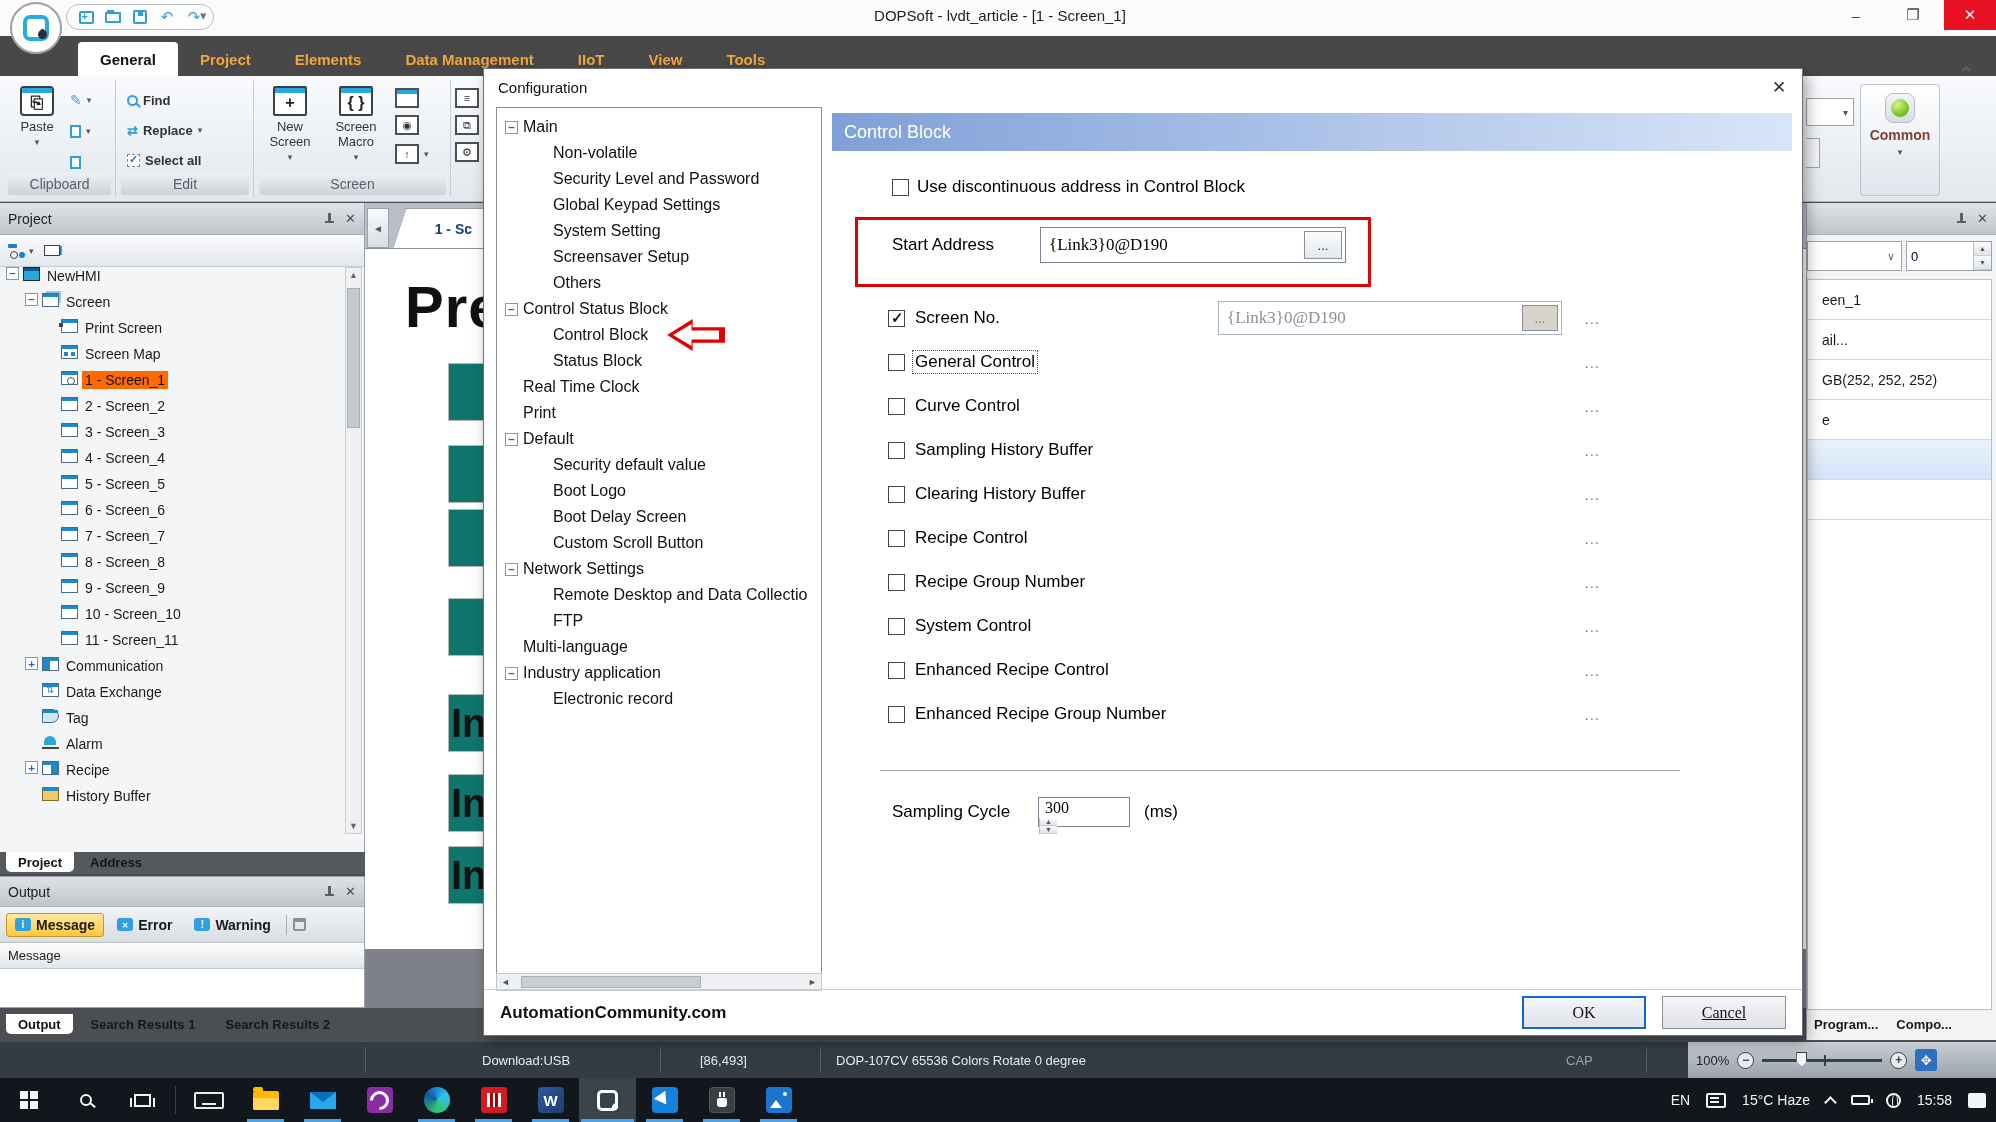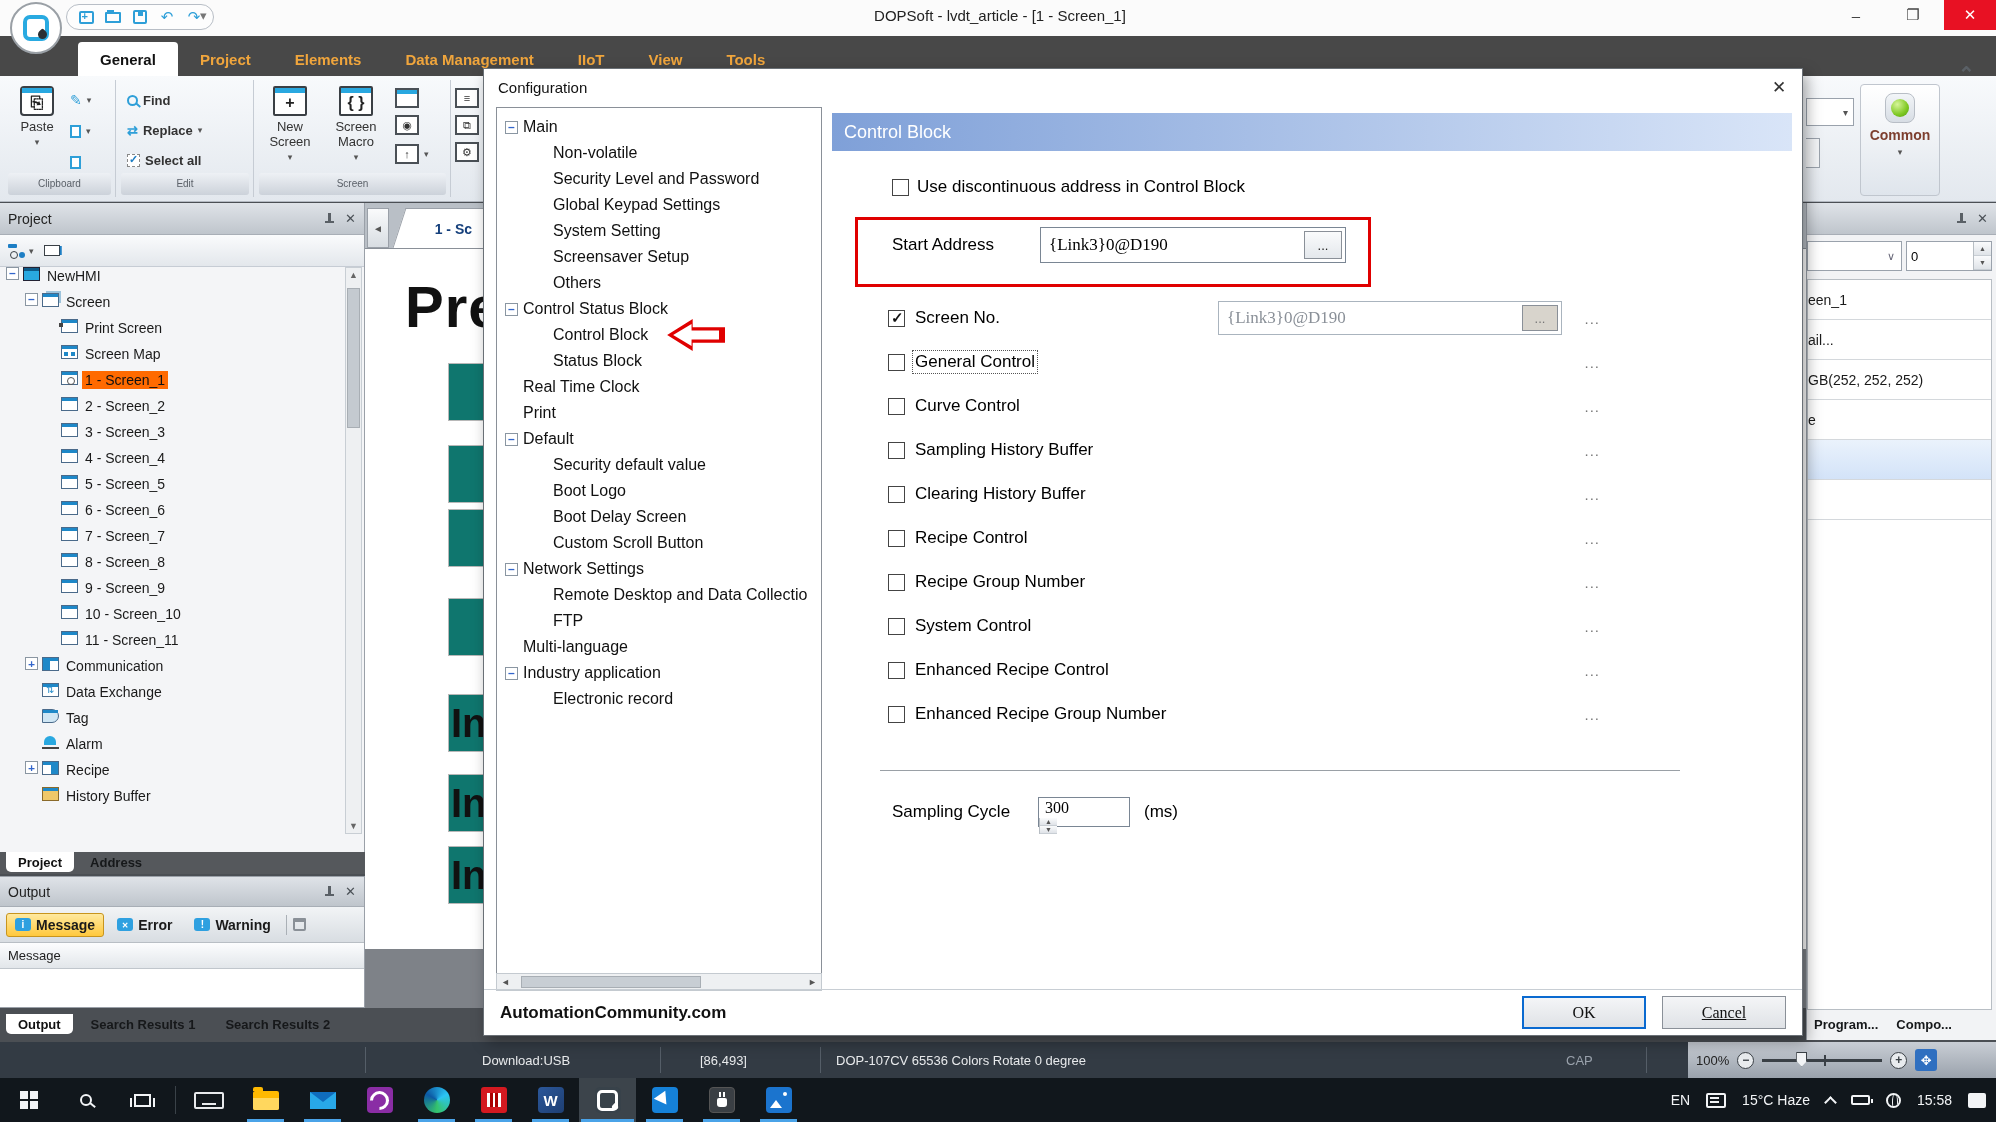--- a/index.html
+++ b/index.html
@@ -23,21 +23,21 @@
   #win-title{left:600px;top:7px;width:800px;text-align:center;font-size:15px;color:#222;}
   .winbtn{top:0;width:52px;height:30px;display:flex;align-items:center;justify-content:center;color:#444;font-size:15px;}
   #btn-close{background:#e81123;color:#fff;}
   
   #tabbar{left:0;top:36px;width:1996px;height:40px;background:#484848;display:flex;align-items:flex-end;padding-left:78px;}
   .rtab{height:34px;padding:0 22px;display:flex;align-items:center;color:#f0a53c;font-weight:bold;font-size:15px;}
   .rtab.active{background:#fff;color:#111;border-radius:4px 4px 0 0;}
   
   #ribbon{left:0;top:76px;width:1996px;height:126px;background:linear-gradient(#f8fafc,#e3e8ee);border-bottom:1px solid #b4bac2;}
   .rgroup{position:absolute;top:4px;bottom:4px;border-right:1px solid #c6ccd4;}
-  .glabel{position:absolute;left:4px;right:4px;bottom:2px;height:22px;background:linear-gradient(#eef1f5,#ccd2da);border-radius:3px;text-align:center;font-size:10px;color:#5a6068;line-height:22px;margin-top:35px;}
+  .glabel{position:absolute;left:4px;right:4px;bottom:2px;height:22px;background:linear-gradient(#eef1f5,#ccd2da);border-radius:3px;text-align:center;font-size:14px;color:#5a6068;line-height:22px;margin-top:35px;}
   .bigbtn{position:absolute;top:6px;width:58px;display:flex;flex-direction:column;align-items:center;gap:3px;font-size:13px;color:#333;text-align:center;}
   .bigicon{width:34px;height:30px;border:2px solid #3a3f44;border-radius:2px;background:#fff;position:relative;}
   .bigicon::before{content:"";position:absolute;top:0;left:0;right:0;height:5px;background:#29a8e0;}
   .bigicon span{position:absolute;left:0;right:0;top:6px;text-align:center;font:bold 16px "Liberation Sans";color:#222;}
   .dd{color:#555;font-size:9px;}
   .smallrow{display:flex;align-items:center;gap:5px;font-size:13px;color:#333;height:24px;}
   .ic-find{width:11px;height:11px;border:2px solid #2e9fd8;border-radius:50%;position:relative;}
   .ic-find::after{content:"";position:absolute;width:6px;height:2px;background:#2e9fd8;right:-5px;bottom:-2px;transform:rotate(40deg);}
   .ic-replace{color:#2e9fd8;font-size:13px;font-weight:bold;}
   .ic-selall{width:13px;height:13px;border:1px dashed #888;background:#fff;position:relative;}
@@ -131,21 +131,21 @@
   
   #right-panel{left:1806px;top:203px;width:190px;height:837px;background:#f2f3f5;border-left:1px solid #9aa0a8;}
   #rp-hdr{position:absolute;left:0;top:0;right:0;height:32px;}
   #rp-combo-row{position:absolute;left:0;top:38px;right:4px;height:30px;display:flex;gap:4px;}
   #rp-combo{flex:1;border:1px solid #9aa2ac;background:#fff;display:flex;align-items:center;justify-content:flex-end;color:#667;font-size:11px;padding-right:6px;}
   #rp-spin{width:86px;border:1px solid #9aa2ac;background:#fff;display:flex;}
   #rp-spin input{flex:1;border:none;outline:none;font-size:13px;padding-left:4px;width:50px;background:#fff;}
   .spincol{width:18px;border-left:1px solid #b8bec4;display:flex;flex-direction:column;}
   .spincol b{flex:1;font-size:7px;color:#555;display:flex;align-items:center;justify-content:center;background:linear-gradient(#fafbfc,#dfe3e8);border-bottom:1px solid #c8ced4;}
   #rp-grid{position:absolute;left:0;top:76px;right:4px;bottom:30px;background:#fff;border:1px solid #b8bec4;}
-  .rprow{height:40px;border-bottom:1px solid #d4d8dc;display:flex;align-items:center;font-size:14px;color:#1a1a1a;padding-left:0;white-space:nowrap;overflow:hidden;}
+  .rprow{height:40px;border-bottom:1px solid #d4d8dc;display:flex;align-items:center;font-size:14px;color:#1a1a1a;padding-left:14px;white-space:nowrap;overflow:hidden;}
   .rprow.hl{background:linear-gradient(#eaf2fc,#d3e3f8);}
   #rp-tabs{left:1810px;top:1010px;width:186px;height:28px;display:flex;gap:10px;align-items:center;}
   #rp-tabs .btab{background:transparent;color:#16181a;padding:0 4px;}
   
   #bottom-strip{left:0;top:1008px;width:1996px;height:34px;background:#4b4f54;}
   #statusbar{left:0;top:1042px;width:1996px;height:36px;background:#333b44;color:#e8eaec;font-size:13px;}
   .st-item{position:absolute;top:0;height:36px;display:flex;align-items:center;}
   .st-sep{position:absolute;top:5px;width:1px;height:26px;background:#555e68;}
   #st-zoom{left:1688px;top:0;width:308px;height:36px;background:linear-gradient(#c9ced5,#9aa2ac);display:flex;align-items:center;gap:8px;color:#222;padding:0 8px;}
   .zbtn{width:17px;height:17px;border:1.5px solid #3a4046;border-radius:50%;display:flex;align-items:center;justify-content:center;font:bold 12px/12px "Liberation Sans";color:#3a4046;background:#e8ebee;}

